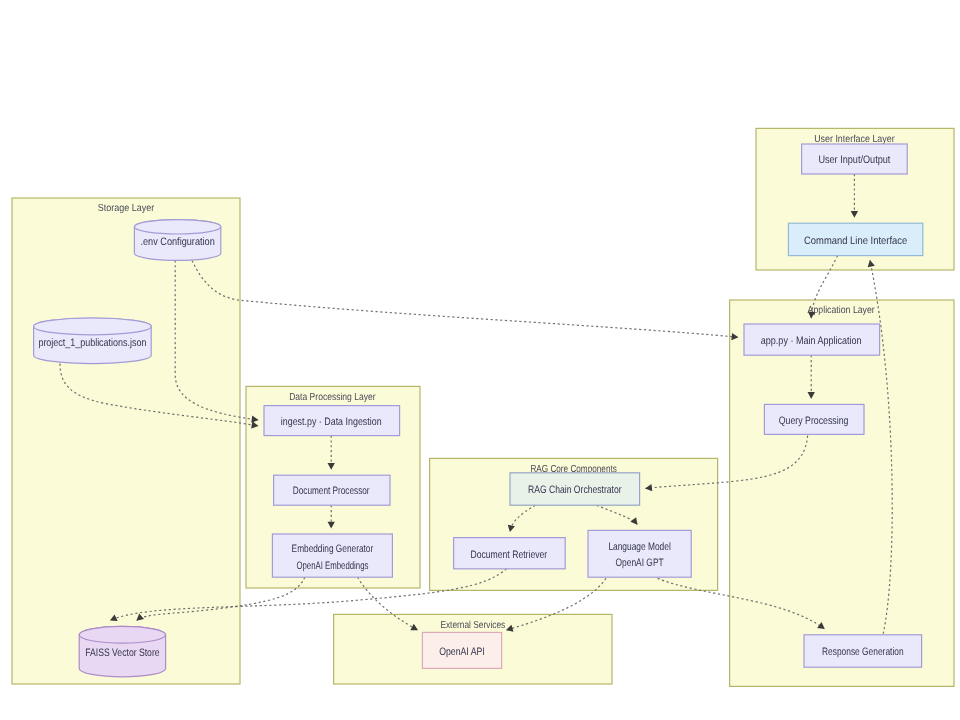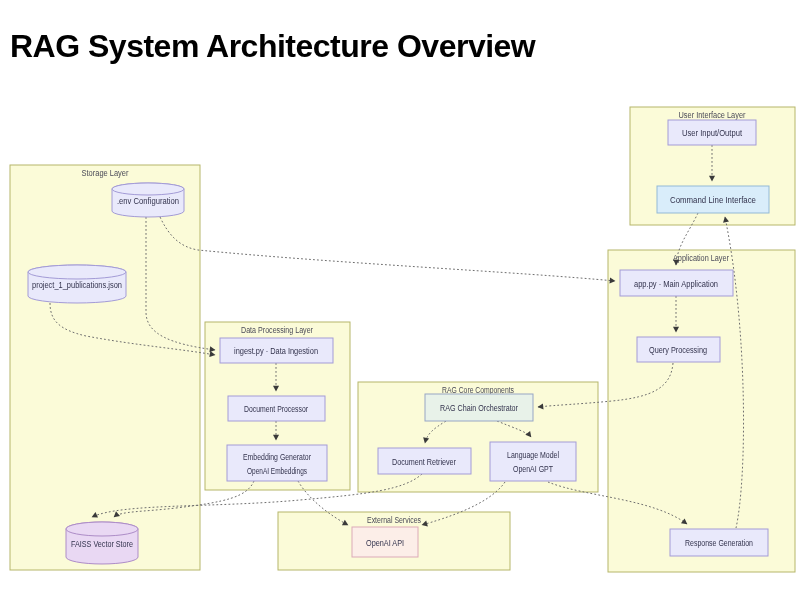--- a/index.html
+++ b/index.html
@@ -17,21 +17,20 @@
   .edge{fill:none;stroke:var(--edge);stroke-width:1;stroke-dasharray:1.8 2.2;
         marker-end:url(#arrowhead);}
   text{font-family:"Liberation Sans","DejaVu Sans",sans-serif;}
   .nlabel{font-size:9px;fill:var(--text);text-anchor:middle;}
   .clabel{font-size:8.5px;fill:#4a4a58;text-anchor:middle;}
 </style>
 </head>
 <body>
 
 <div id="canvas">
-  <h1 id="page-title">RAG System Architecture Overview</h1>
 
   <svg width="800" height="600" viewBox="0 0 800 600">
     <defs>
       <marker id="arrowhead" viewBox="0 0 8 8" refX="6.5" refY="4" markerWidth="7" markerHeight="7" orient="auto-start-reverse">
         <path d="M0.5,0.5 L7,4 L0.5,7.5 Z" fill="#3a3a3a"></path>
       </marker>
     </defs>
 
     <g>
       <rect class="cluster" x="10" y="165" width="190" height="405"></rect>

